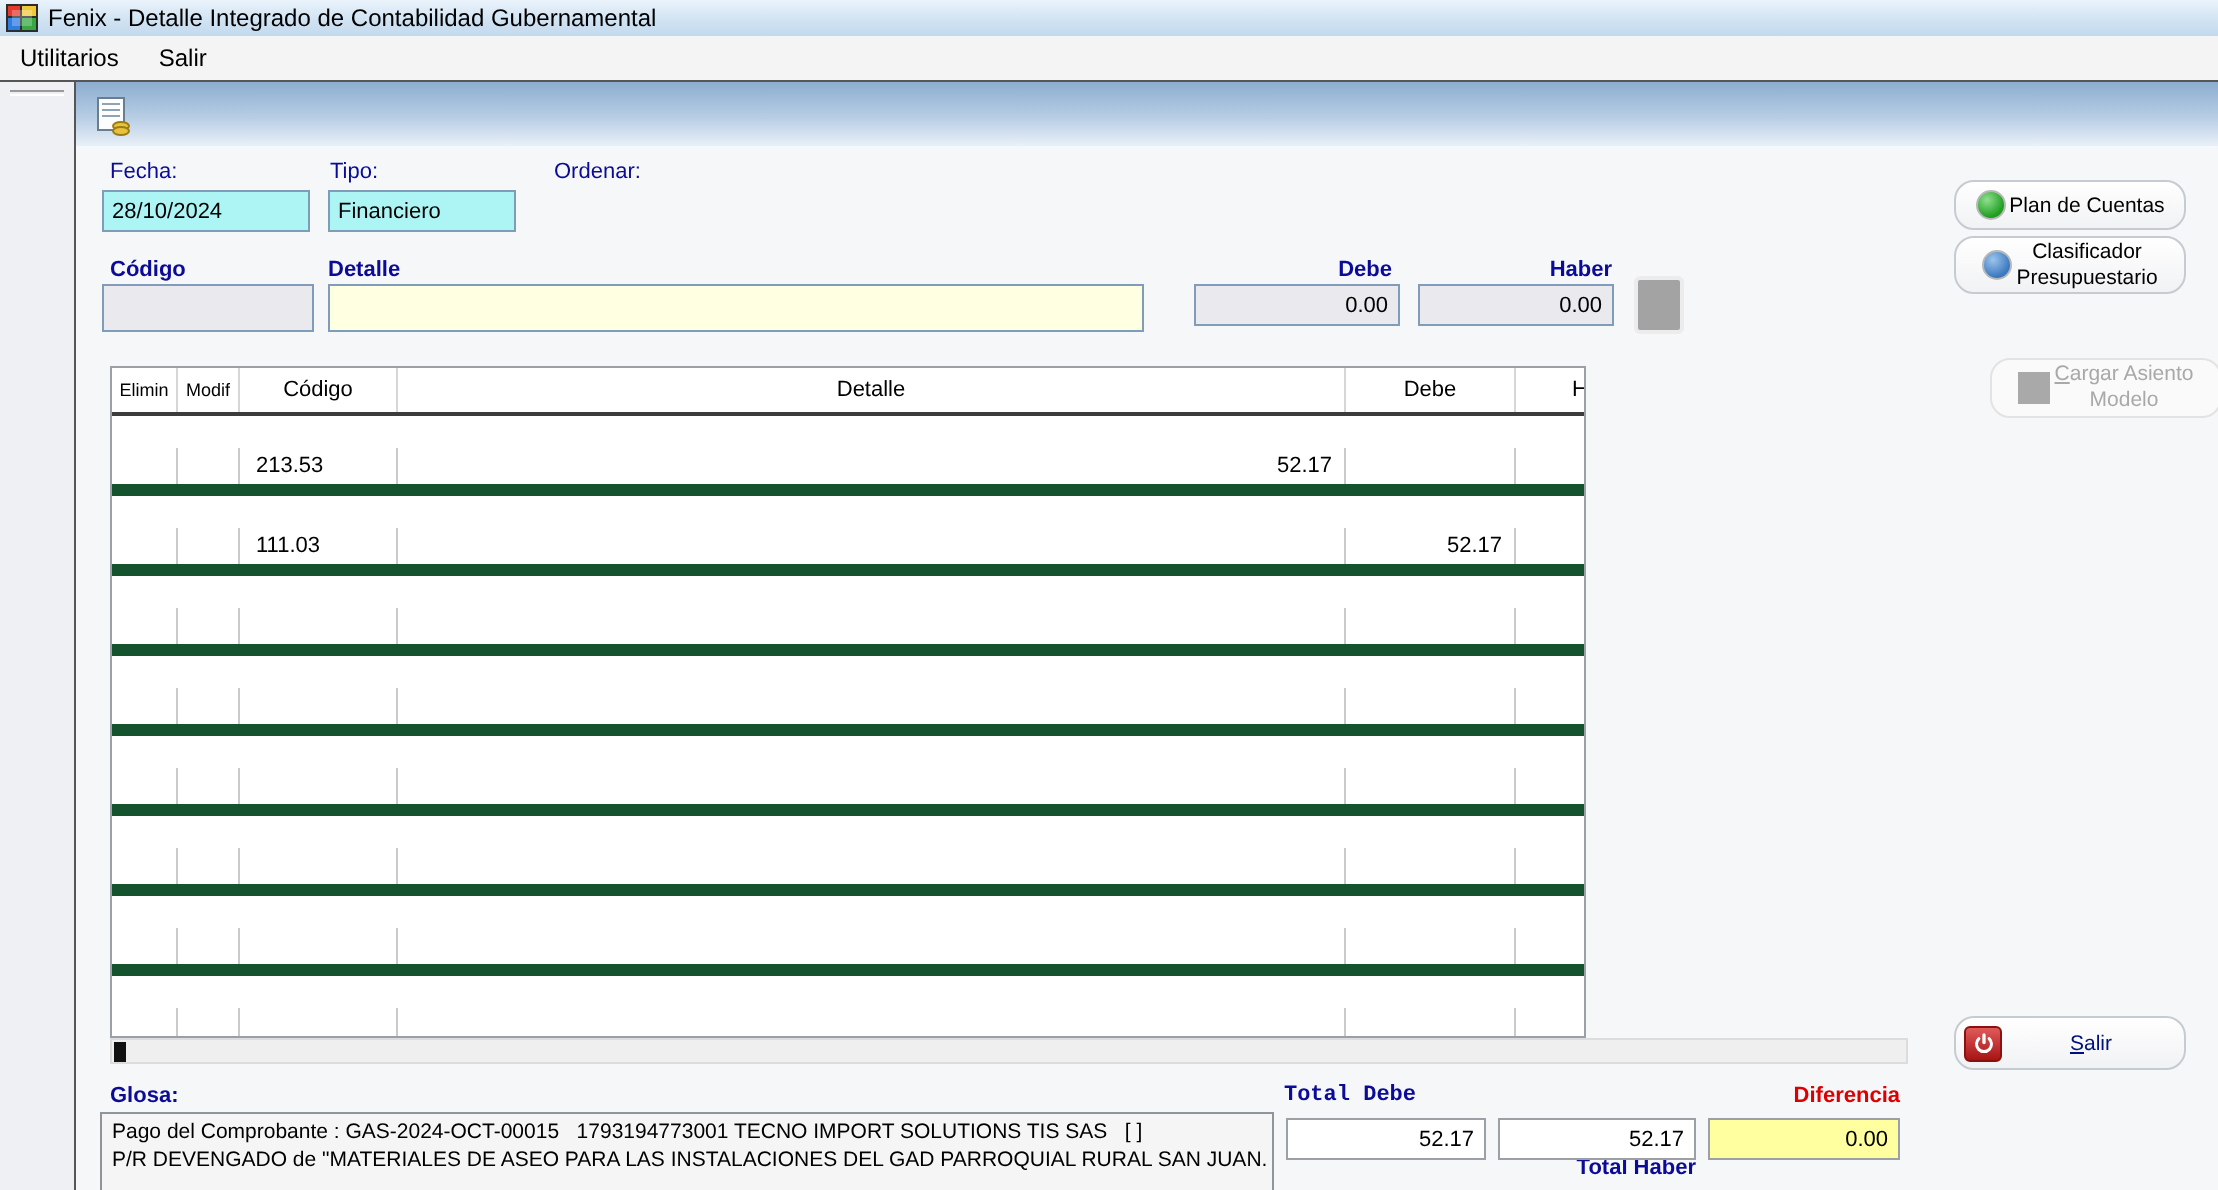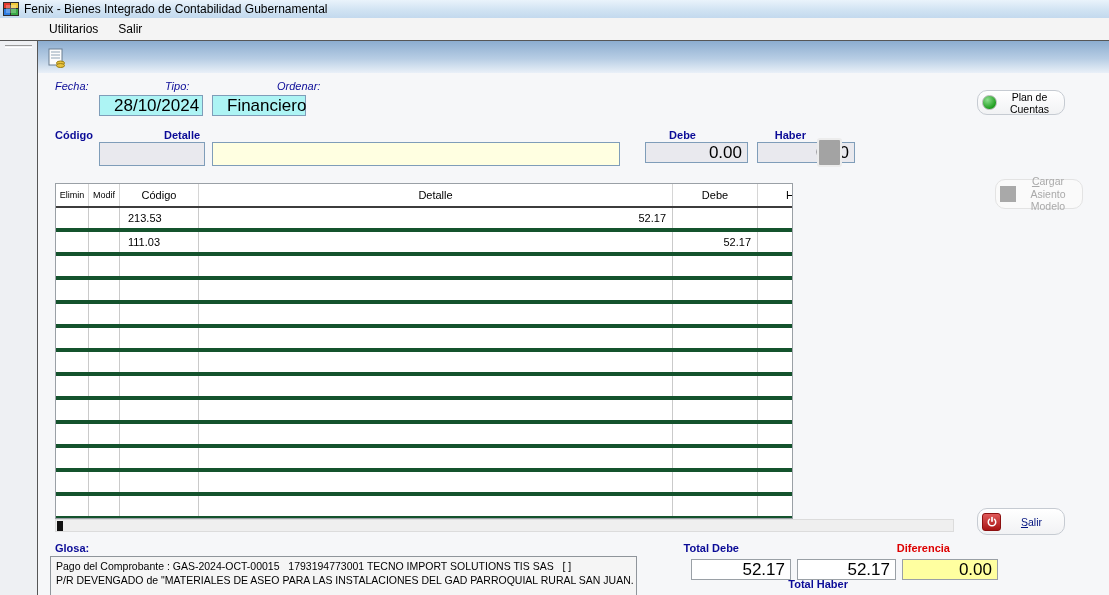--- a/index.html
+++ b/index.html
@@ -9,73 +9,73 @@
 
   
   .titlebar { position:absolute; left:0; top:0; width:1109px; height:18px;
     background:linear-gradient(180deg,#eaf3fb 0%,#cfe2f2 60%,#c3d9ee 100%);
     display:flex; align-items:center; }
   .app-icon { width:16px; height:14px; margin:0 5px 0 3px; }
   .title-text { font-size:12px; color:#000; }
 
   
   .menubar { position:absolute; left:0; top:18px; width:1109px; height:22px; background:#f4f4f4;
-    display:flex; align-items:center;padding-left:39px; }
+    display:flex; align-items:center; }
   .menu-item { padding:3px 10px; font-size:12px; cursor:default; }
 
   
   .top-line   { position:absolute; left:0; top:40px; width:1109px; height:1px; background:#565656; }
   .left-strip { position:absolute; left:0; top:41px; width:37px; height:554px; background:#eef0f3; }
   .grabber    { position:absolute; left:5px; top:4px; width:27px; height:3px;
     border-top:1px solid #9a9a9a; border-bottom:1px solid #ffffff; }
   .left-line  { position:absolute; left:37px; top:41px; width:1px; height:554px; background:#565656; }
   .main-bg    { position:absolute; left:38px; top:41px; width:1071px; height:554px; background:#f6f7f9; }
   .grad-strip { position:absolute; left:38px; top:41px; width:1071px; height:32px;
     background:linear-gradient(180deg,#8cadd0 0%,#b7cde4 55%,#e9f0f8 100%); }
   .toolbar-btn { position:absolute; left:46px; top:47px; width:22px; height:24px; border:none; background:transparent; cursor:pointer; padding:0; }
 
   
-  .lbl  { position:absolute; color:var(--label-navy); font-size:11px;font-style:italic; }
+  .lbl  { position:absolute; color:var(--label-navy); font-size:11px; }
   .lbl-b{ position:absolute; color:var(--label-navy); font-size:11px; font-weight:bold; }
-  .fld  { position:absolute; border:1px solid #7f9db9; background:#fff; font-size:17px;
-    display:flex; align-items:center; padding:0 14px;margin-left:48px; }
+  .fld  { position:absolute; border:1px solid #7f9db9; background:#fff; font-size:11px;
+    display:flex; align-items:center; padding:0 4px; }
   .cyan   { background:var(--field-cyan); }
   .grayf  { background:#e9e9ee; }
   .yellowf{ background:var(--field-yellow); }
   .num    { justify-content:flex-end; padding-right:5px; }
   .pre    { white-space:pre; }
 
   .gray-sq-btn { position:absolute; left:817px; top:138px; width:25px; height:29px;
     background:#a3a3a3; border:2px solid #ececec; border-radius:3px; cursor:pointer; }
 
   
   .table-wrap { position:absolute; left:55px; top:183px; width:738px; height:336px;
     border:1px solid #9aa0a6; background:#fff; display:flex; overflow:hidden; }
   .grid-col { width:877px; }
   .thead-row, .trow { display:grid; grid-template-columns:33px 31px 79px 474px 85px 87px 45px 43px; }
   .thead-row { height:24px; border-bottom:2px solid #3c3c3c; }
   .hcell { display:flex; align-items:center; justify-content:center; border-right:1px solid #d6d6d6;
     font-size:11px; }
   .hsmall { font-size:9px; }
-  .trow { height:24px; border-bottom:4px solid #14532d; }
+  .trow { height:24px; border-bottom:6px solid #14532d;margin-top:16px; }
   .tcell { border-right:1px solid #cacaca; display:flex; align-items:center; overflow:hidden; }
   .c-cod { padding-left:8px; }
   .c-det { padding-left:5px; }
   .c-num { justify-content:flex-end; padding-right:6px; }
   .c-aux { justify-content:center; }
   .aux-btn { width:34px; height:19px; background:var(--aux-green); border:1px solid #cfe9cf;
     outline:1px solid #e8e8e8; border-radius:3px; display:flex; align-items:center; justify-content:center; cursor:pointer; }
   .doc-svg { width:12px; height:14px; }
   .vscroll { width:20px; background:#f1f1f1; border-left:1px solid #d4d4d4; }
   .hscroll { position:absolute; left:55px; top:519px; width:899px; height:13px; background:#efefef;
     border:1px solid #dcdcdc; }
   .hthumb { position:absolute; left:1px; top:1px; width:6px; height:10px; background:#111; }
 
   
-  .side-btn { position:absolute; left:977px; width:88px; background:linear-gradient(180deg,#ffffff,#f1f2f4);
+  .side-btn { position:absolute; left:977px; width:116px; background:linear-gradient(180deg,#ffffff,#f1f2f4);
     border:1px solid #c6cbd2; border-radius:10px; display:flex; align-items:center; justify-content:center;
     font-size:10.5px; cursor:pointer; gap:2px; padding:2px 4px; color:#000; }
   .side-btn.disabled { background:#fafafa; border-color:#e3e3e3; color:#a9a9a9; cursor:default; }
   .sphere { width:15px; height:15px; border-radius:50%; flex:0 0 auto; }
   .sphere.green { background:radial-gradient(circle at 35% 30%, #8fdf8f, #1f9e1f 70%); border:1px solid #b8b8b8; }
   .sphere.blue  { background:radial-gradient(circle at 35% 30%, #9cc4ec, #3a78c0 70%); border:1px solid #b8b8b8; }
   .graysq { width:16px; height:16px; background:#a9a9a9; flex:0 0 auto; }
   .two-line { text-align:center; line-height:1.2; }
   .ul-first { display:block; }
   .ul-first::first-letter { text-decoration:underline; }
@@ -97,21 +97,21 @@
 
   <div class="titlebar">
     <svg class="app-icon" viewBox="0 0 16 14">
       <rect x="0" y="0" width="16" height="14" fill="#2d2d2d"></rect>
       <rect x="1" y="1" width="6" height="5" fill="#e23a2e"></rect>
       <rect x="1" y="7" width="6" height="6" fill="#2e7de2"></rect>
       <rect x="8" y="1" width="7" height="5" fill="#efc93b"></rect>
       <rect x="8" y="7" width="7" height="6" fill="#38a845"></rect>
       <rect x="3" y="3" width="10" height="8" fill="#ffffff" opacity="0.25"></rect>
     </svg>
-    <span class="title-text">Fenix - Bienes Integrado de Contabilidad Gubernamental</span>
+    <span class="title-text">Fenix - Detalle Integrado de Contabilidad Gubernamental</span>
   </div>
 
   <div class="menubar">
     <span class="menu-item">Utilitarios</span>
     <span class="menu-item">Salir</span>
   </div>
 
   <div class="top-line"></div>
   <div class="left-strip">
     <div class="grabber"></div>
@@ -320,20 +320,24 @@
   </div>
   <div class="hscroll">
     <div class="hthumb"></div>
   </div>
 
   <button class="side-btn" style="top:90px; height:25px;">
     <span class="sphere green"></span>
     <span>Plan de Cuentas</span>
   </button>
 
+  <button class="side-btn" style="top:118px; height:29px;">
+    <span class="sphere blue"></span>
+    <span class="two-line"><span>Clasificador</span><br><span>Presupuestario</span></span>
+  </button>
 
   <button class="side-btn disabled" style="top:179px; height:30px;margin-left:18px;">
     <span class="graysq"></span>
     <span class="two-line"><span class="ul-first">Cargar Asiento</span><span>Modelo</span></span>
   </button>
 
   <button class="side-btn" style="top:508px; height:27px; justify-content:flex-start;">
     <span class="power-box">
       <svg viewBox="0 0 16 16" width="12" height="12">
         <path d="M8 2v5" stroke="#fff" stroke-width="2.2" fill="none" stroke-linecap="round"></path>
@@ -342,21 +346,21 @@
     </span>
     <span class="ul-first salir-lbl" style="flex:1; text-align:center;">Salir</span>
   </button>
 
   <span class="lbl-b" style="left:55px; top:542px;">Glosa:</span>
   <div class="glosa-box">
     <div class="pre">Pago del Comprobante : GAS-2024-OCT-00015   1793194773001 TECNO IMPORT SOLUTIONS TIS SAS   [ ]</div>
     <div class="pre">P/R DEVENGADO de "MATERIALES DE ASEO PARA LAS INSTALACIONES DEL GAD PARROQUIAL RURAL SAN JUAN.</div>
   </div>
 
-  <span class="lbl-b tright" style="left:639px; top:542px; width:100px; display:inline-block;">Total Debe</span>
+  <span class="lbl-b tright" style="left:608px; top:542px; width:100px; display:inline-block;font-family:Liberation Mono, monospace;">Total Debe</span>
   <span class="lbl-b tright" style="left:748px; top:542px; width:100px; display:inline-block;margin-top:36px;">Total Haber</span>
   <span class="red-lbl tright" style="left:853px; top:542px; width:97px; display:inline-block;">Diferencia</span>
 
   <div class="fld num" style="left:643px; top:559px; width:100px; height:21px; border-color:#9aa0a6;">52.17</div>
   <div class="fld num" style="left:749px; top:559px; width:99px; height:21px; border-color:#9aa0a6;">52.17</div>
   <div class="fld num difff" style="left:854px; top:559px; width:96px; height:21px; border-color:#9aa0a6;">0.00</div>
 
 </div>
 
 </body></html>

